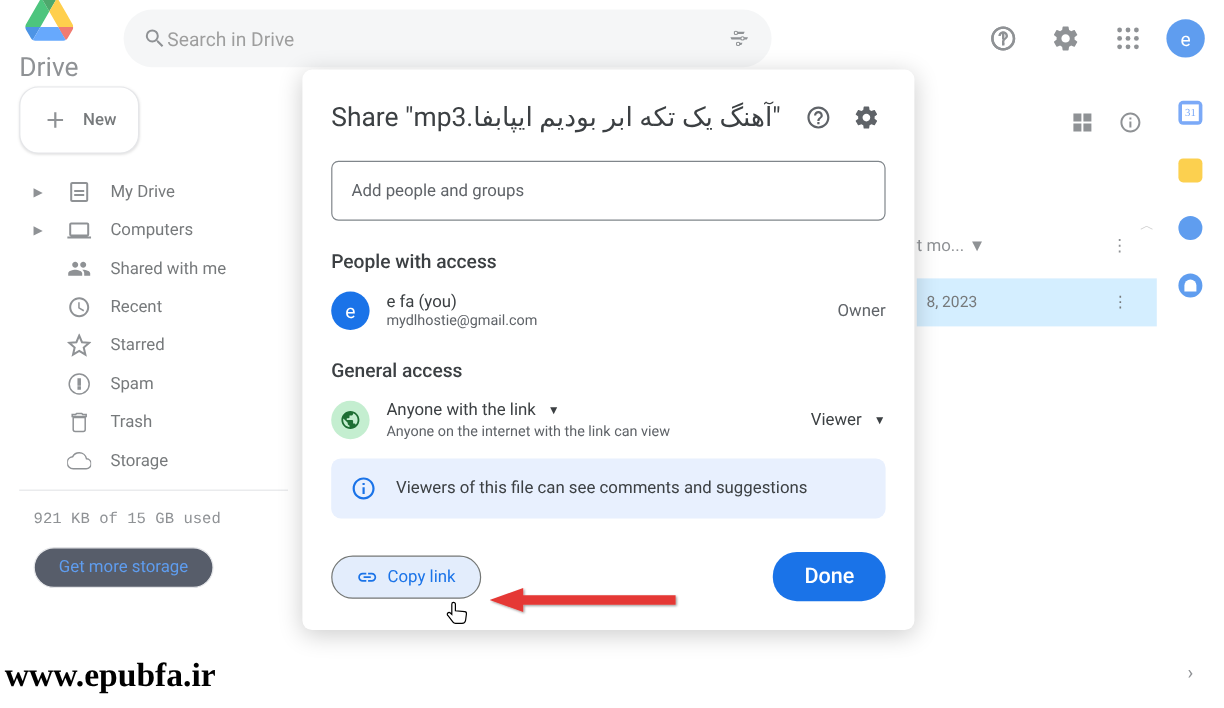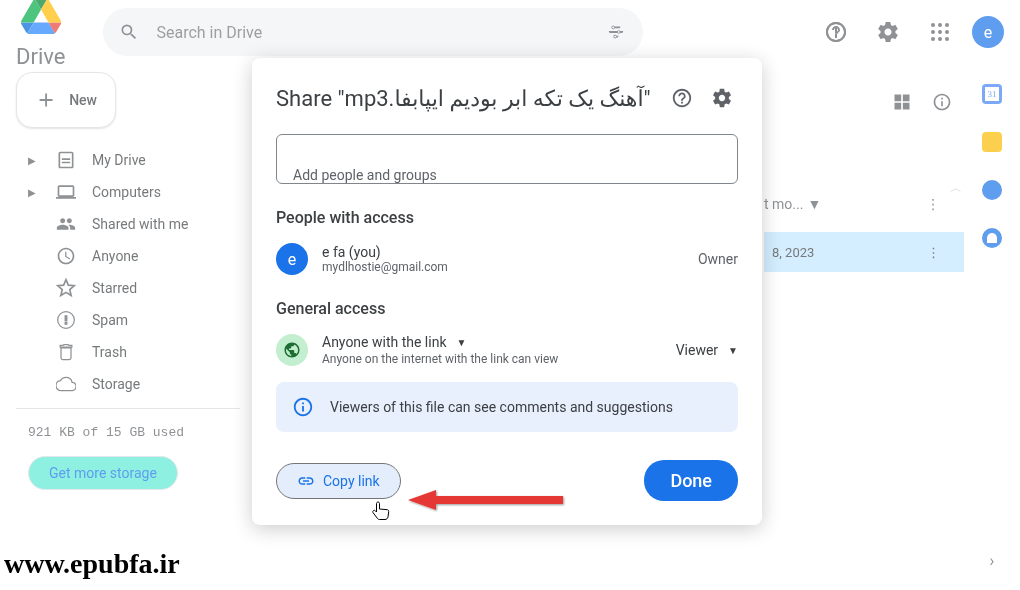--- a/index.html
+++ b/index.html
@@ -3,36 +3,36 @@
 <meta charset="utf-8">
 <style>
   * { box-sizing: border-box; margin: 0; padding: 0; font-family: 'Google Sans', Roboto, Arial, sans-serif; }
   body { width: 1020px; height: 590px; background: #fff; position: relative; overflow: hidden; }
   
   
   .header { height: 64px; display: flex; align-items: center; padding: 0 16px; gap: 8px; }
   .logo-wrap { display: flex; align-items: center; gap: 8px; cursor: pointer; flex-direction: column; }
   .logo-svg { width: 40px; height: 40px; }
   .product-name { font-size: 22px; color: #5f6368; }
-  .search-bar { flex: 1; max-width: 540px; margin-left: 30px; height: 48px; background: #f1f3f4; border-radius: 24px; display: flex; align-items: center; padding: 0 16px; gap: 17px; }
+  .search-bar { flex: 1; max-width: 540px; margin-left: 30px; height: 48px; background: #f1f3f4; border-radius: 24px; display: flex; align-items: center; padding: 0 16px; gap: 0; }
   .search-bar input { border: none; background: transparent; flex: 1; font-size: 16px; outline: none; color: #5f6368; }
   .header-right { display: flex; align-items: center; gap: 12px; margin-left: auto; }
   .icon-btn { width: 40px; height: 40px; border-radius: 50%; display: flex; align-items: center; justify-content: center; cursor: pointer; color: #5f6368; }
   .avatar { width: 32px; height: 32px; border-radius: 50%; background: #1a73e8; color: #fff; display: flex; align-items: center; justify-content: center; font-size: 16px; }
   
   
   .sidebar { position: absolute; left: 0; top: 64px; width: 256px; height: calc(100% - 64px); padding: 8px 16px; }
   .new-btn { width: 100px; height: 56px; background: #fff; border: 1px solid #dadce0; border-radius: 16px; display: flex; align-items: center; gap: 12px; padding: 0 18px; font-size: 14px; font-weight: 500; color: #3c4043; cursor: pointer; box-shadow: 0 1px 2px rgba(0,0,0,0.15); margin-bottom: 16px; }
   .new-btn svg { width: 24px; height: 24px; }
   .nav-item { height: 32px; display: flex; align-items: center; gap: 16px; padding: 0 12px; border-radius: 16px; font-size: 14px; color: #3c4043; cursor: pointer; }
   .nav-item .chev { width: 12px; color: #5f6368; font-size: 10px; }
   .nav-item .nav-icon { width: 20px; height: 20px; color: #5f6368; }
   .nav-divider { height: 1px; background: #dadce0; margin: 8px 0; }
   .storage-text { font-size: 13px; color: #5f6368; padding: 8px 12px; font-family: Liberation Mono, monospace; }
-  .storage-btn { margin: 8px 12px; padding: 8px 20px; border: 1px solid #dadce0; border-radius: 20px; font-size: 14px; color: #1a73e8; background: #5eead4; cursor: pointer; }
+  .storage-btn { margin: 8px 12px; padding: 8px 20px; border: 1px solid #dadce0; border-radius: 20px; font-size: 14px; color: #1a73e8; background: #0f172a; cursor: pointer; }
   
   
   .main { position: absolute; left: 256px; top: 64px; right: 56px; bottom: 0; }
   .toolbar-right { position: absolute; right: 12px; top: 28px; display: flex; gap: 20px; color: #5f6368; }
   .column-head { position: absolute; top: 132px; right: 0; width: 200px; display: flex; align-items: center; gap: 4px; font-size: 14px; color: #5f6368; }
   .column-head .dots { margin-left: auto; margin-right: 24px; }
   .file-row { position: absolute; top: 168px; right: 0; width: 200px; height: 40px; background: #c2e7ff; display: flex; align-items: center; font-size: 13px; color: #3c4043; }
   .file-row .dots { margin-left: auto; margin-right: 24px; }
   
   
@@ -41,21 +41,21 @@
   .right-panel .chev-btn { margin-top: auto; margin-bottom: 20px; color: #5f6368; }
   
   
   .overlay { position: absolute; inset: 0; background: rgba(255,255,255,0.3); }
   
   
   .modal { position: absolute; left: 252px; top: 58px; width: 510px; background: #fff; border-radius: 8px; box-shadow: 0 4px 20px rgba(0,0,0,0.2); padding: 24px 24px 24px 24px; }
   .modal-head { display: flex; align-items: center; gap: 8px; margin-bottom: 20px; }
   .modal-title { font-size: 22px; color: #3c4043; flex: 1; }
   .modal-title .fname { direction: rtl; unicode-bidi: embed; }
-  .add-field { width: 100%; height: 50px; border: 1px solid #80868b; border-radius: 6px; padding: 0 16px; font-size: 14px; color: #5f6368; display: flex; align-items: flex-end; margin-bottom: 24px; }
+  .add-field { width: 100%; height: 50px; border: 1px solid #80868b; border-radius: 6px; padding: 0 16px; font-size: 14px; color: #5f6368; display: flex; align-items: center; margin-bottom: 24px; }
   .section-title { font-size: 16px; font-weight: 500; color: #3c4043; margin-bottom: 16px; }
   .person-row { display: flex; align-items: center; gap: 14px; margin-bottom: 24px; }
   .person-avatar { width: 32px; height: 32px; border-radius: 50%; background: #1a73e8; color: #fff; display: flex; align-items: center; justify-content: center; font-size: 16px; }
   .person-info { flex: 1; }
   .person-name { font-size: 14px; color: #3c4043; }
   .person-email { font-size: 12px; color: #5f6368; }
   .person-role { font-size: 14px; color: #5f6368; }
   .access-row { display: flex; align-items: center; gap: 14px; margin-bottom: 16px; }
   .access-avatar { width: 32px; height: 32px; border-radius: 50%; background: #c4eed0; display: flex; align-items: center; justify-content: center; }
   .access-info { flex: 1; }
@@ -162,21 +162,21 @@
     <svg class="nav-icon" viewBox="0 0 24 24" fill="currentColor">
         <path d="M16 11c1.66 0 2.99-1.34 2.99-3S17.66 5 16 5s-3 1.34-3 3 1.34 3 3 3zm-8 0c1.66 0 2.99-1.34 2.99-3S9.66 5 8 5 5 6.34 5 8s1.34 3 3 3zm0 2c-2.33 0-7 1.17-7 3.5V19h14v-2.5c0-2.33-4.67-3.5-7-3.5zm8 0c-.29 0-.62.02-.97.05 1.16.84 1.97 1.97 1.97 3.45V19h6v-2.5c0-2.33-4.67-3.5-7-3.5z"></path>
       </svg>
     <span>Shared with me</span>
   </div>
   <div class="nav-item">
     <span class="chev"></span>
     <svg class="nav-icon" viewBox="0 0 24 24" fill="currentColor">
         <path d="M12 2C6.5 2 2 6.5 2 12s4.5 10 10 10 10-4.5 10-10S17.5 2 12 2zm0 18c-4.41 0-8-3.59-8-8s3.59-8 8-8 8 3.59 8 8-3.59 8-8 8zm.5-13H11v6l5.2 3.2.8-1.3-4.5-2.7V7z"></path>
       </svg>
-    <span>Anyone</span>
+    <span>Recent</span>
   </div>
   <div class="nav-item">
     <span class="chev"></span>
     <svg class="nav-icon" viewBox="0 0 24 24" fill="currentColor">
         <path d="M12 17.27L18.18 21l-1.64-7.03L22 9.24l-7.19-.61L12 2 9.19 8.63 2 9.24l5.46 4.73L5.82 21z" fill="none" stroke="currentColor" stroke-width="2"></path>
       </svg>
     <span>Starred</span>
   </div>
   <div class="nav-item">
     <span class="chev"></span>

